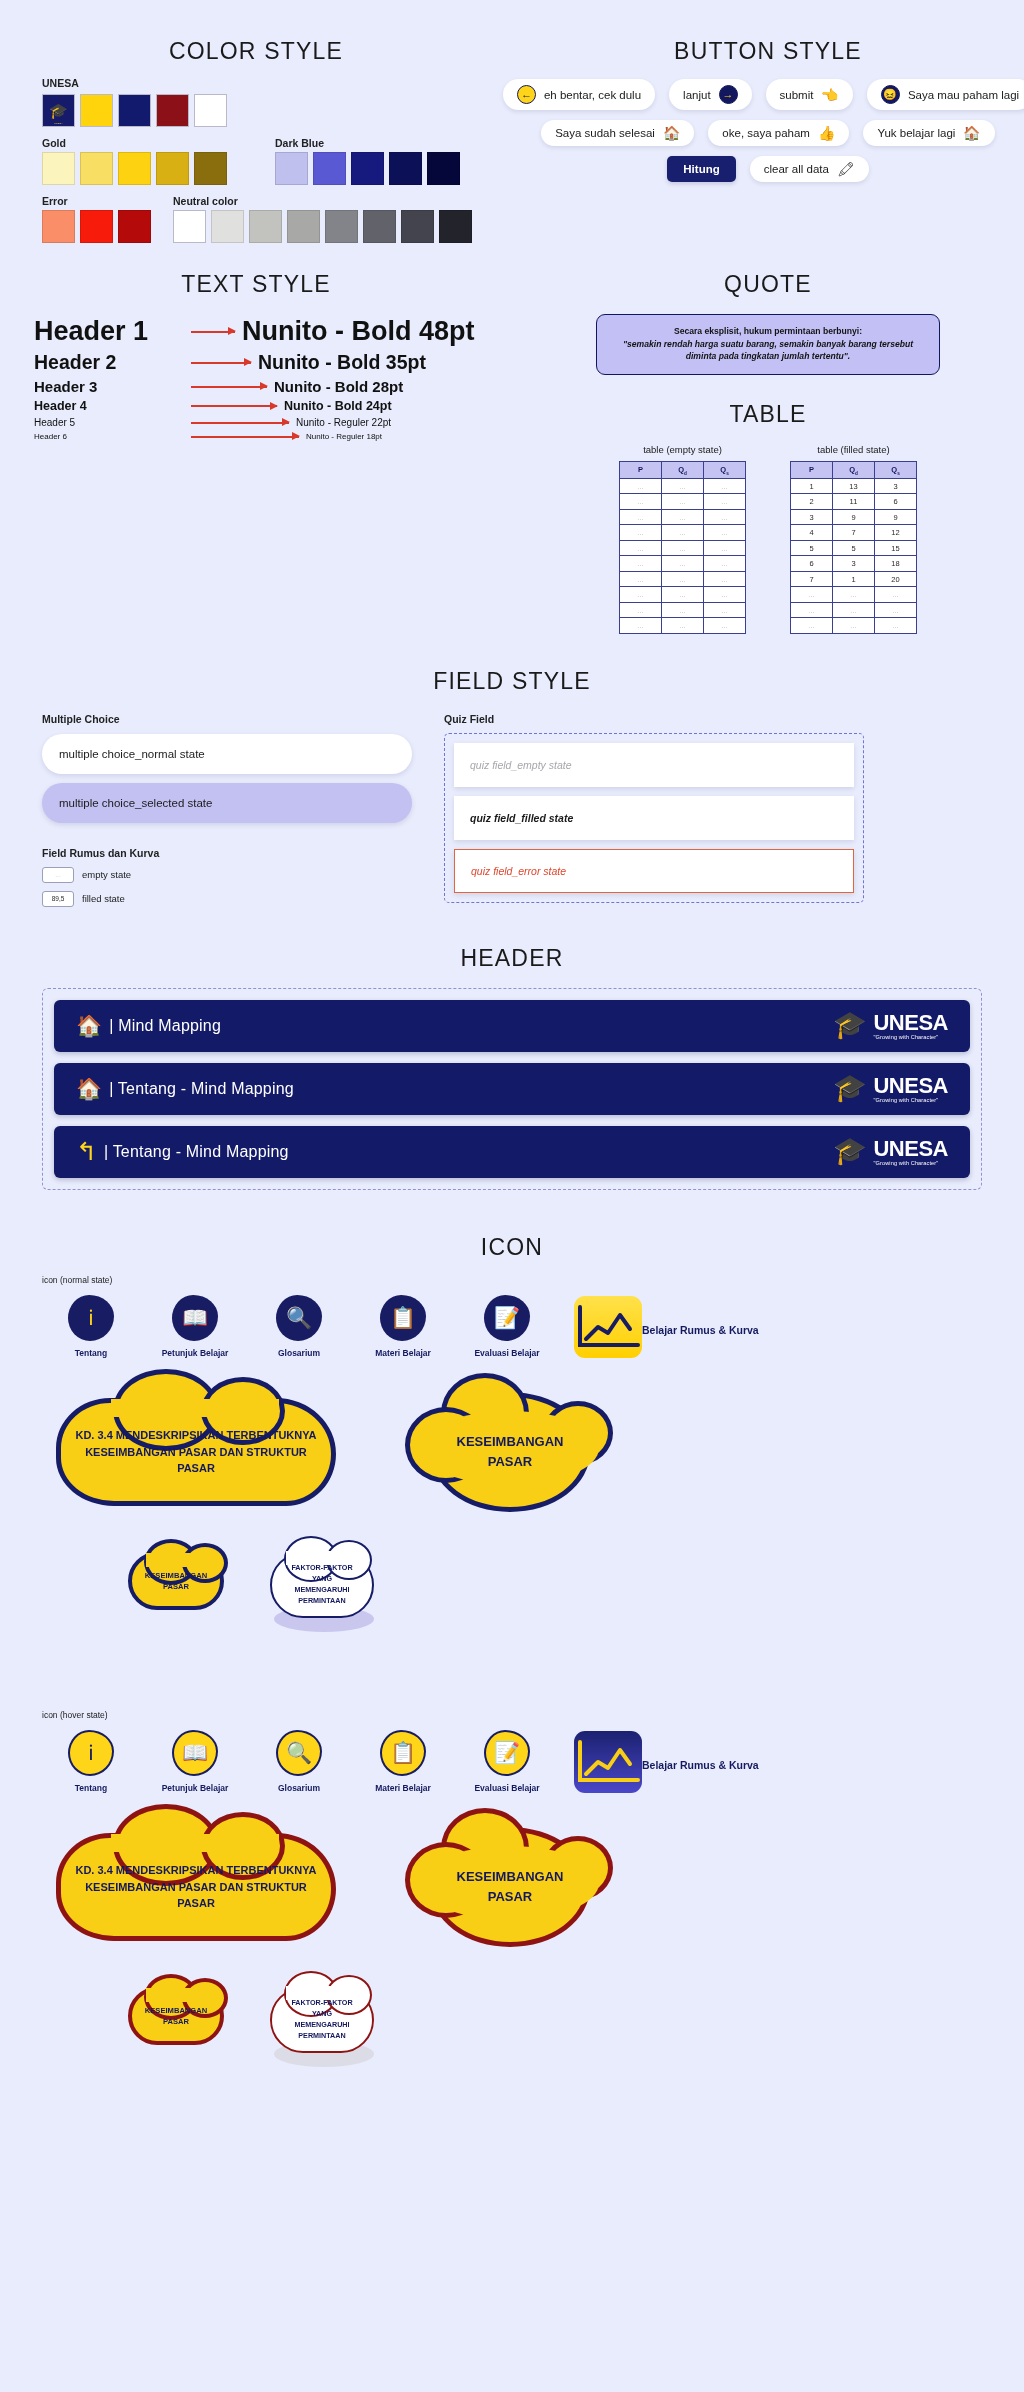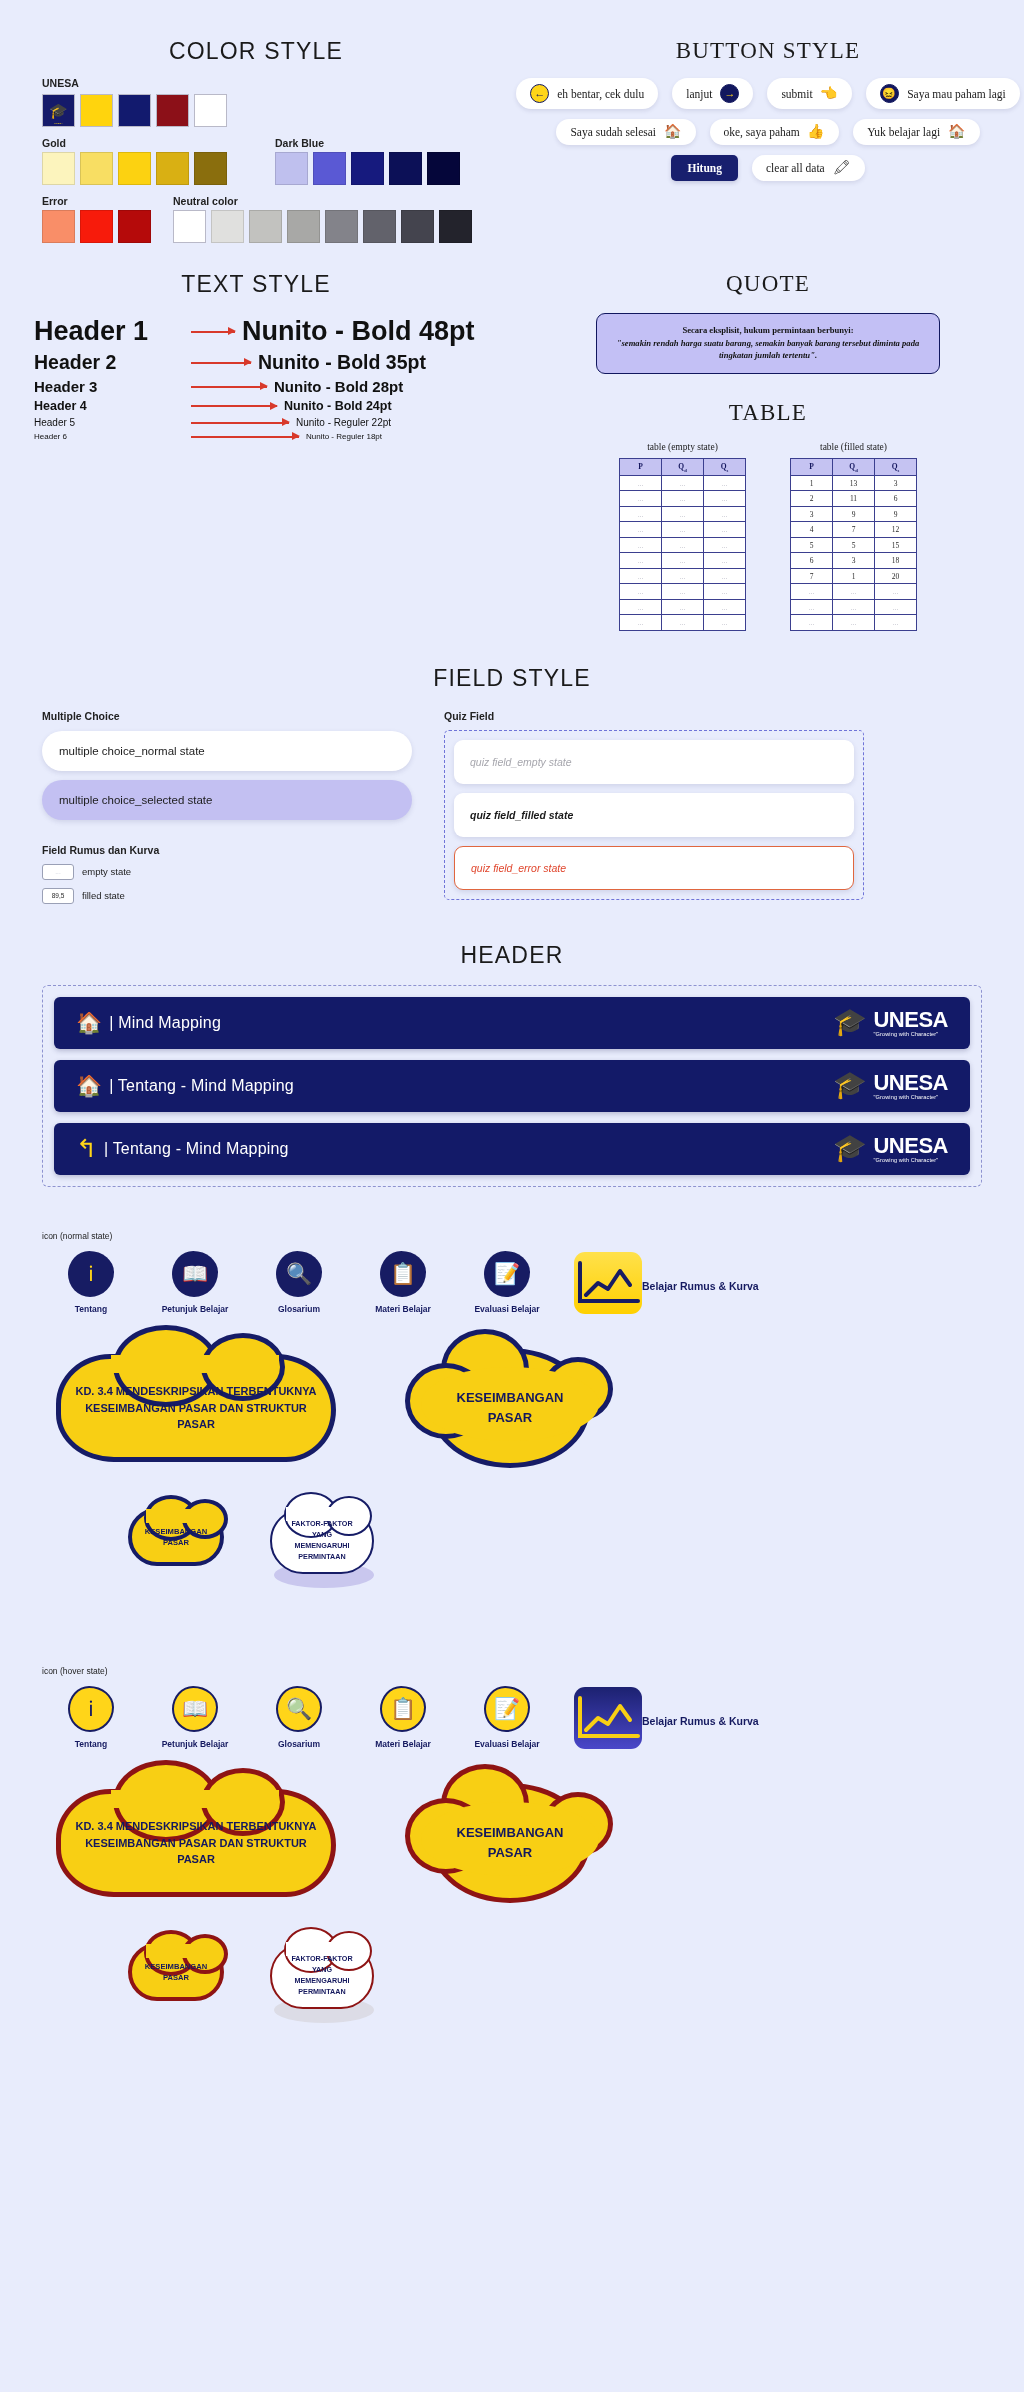--- a/index.html
+++ b/index.html
@@ -18,21 +18,21 @@
     font-weight: 400;
     letter-spacing: 1.2px;
     color: #1a1a1a;
     margin: 0;
   }
   .mini-label { font-size: 10.5px; color: #222; font-weight: 600; }
 
   
   .top-row { display: flex; padding: 38px 0 0 0; }
   .col-left { width: 512px; }
-  .col-right { width: 512px; font-family: Liberation Serif, serif; }
+  .col-right { width: 512px; }
 
   
   .swatch-group { margin-top: 12px; }
   .swatch-row { display: flex; gap: 5px; margin-top: 5px; }
   .sw { width: 33px; height: 33px; border: 1px solid #b9b9c8; }
   .sw.nobd { border: 1px solid rgba(0,0,0,.12); }
   .unesa-logo-sw {
     width: 33px; height: 33px; background: #151a6a;
     display: flex; align-items: center; justify-content: center;
     position: relative; border: 1px solid #b9b9c8;
@@ -126,21 +126,21 @@
     display: flex; align-items: center; justify-content: center;
     font-size: 6.5px; color: #2a2a2a;
   }
   .rk-box.empty { color: #cdd0dc; }
   .rk-text { font-size: 9.5px; color: #1d1d1d; }
   .quiz-dashed {
     border: 1.3px dashed #6f74d8; border-radius: 5px; padding: 9px;
     margin-top: 8px; display: flex; flex-direction: column; gap: 9px;
   }
   .quiz-field {
-    height: 44px; background: #fff; border-radius: 9px;
+    height: 44px; background: #fff; border-radius: 0;
     display: flex; align-items: center; padding: 0 16px; font-size: 10.5px;
     box-shadow: 0 2px 5px rgba(70,70,120,.15);
   }
   .quiz-field.empty { color: #a6a6ad; font-style: italic; }
   .quiz-field.filled { color: #1a1a1a; font-weight: 700; font-style: italic; }
   .quiz-field.error { color: #e0452c; border: 1.3px solid #e0663f; font-style: italic; }
 
   
   .header-dashed {
     margin: 16px 42px 0; border: 1.3px dashed #8e93d0; border-radius: 6px;
@@ -646,20 +646,21 @@
           <span class="unesa-txt">
             <span class="unesa-name">UNESA</span>
             <span class="unesa-tag">"Growing with Character"</span>
           </span>
         </span>
       </div>
     </div>
   </div>
 
   <div style="margin-top:44px;">
+    <h2 class="section-title">ICON</h2>
 
     <div class="icon-block">
       <div class="icon-state-label">icon (normal state)</div>
       <div class="icon-row">
         <div class="icon-item">
           <div class="icon-blob normal">ℹ</div>
           <div class="icon-cap">Tentang</div>
         </div>
         <div class="icon-item">
           <div class="icon-blob normal">📖</div>

